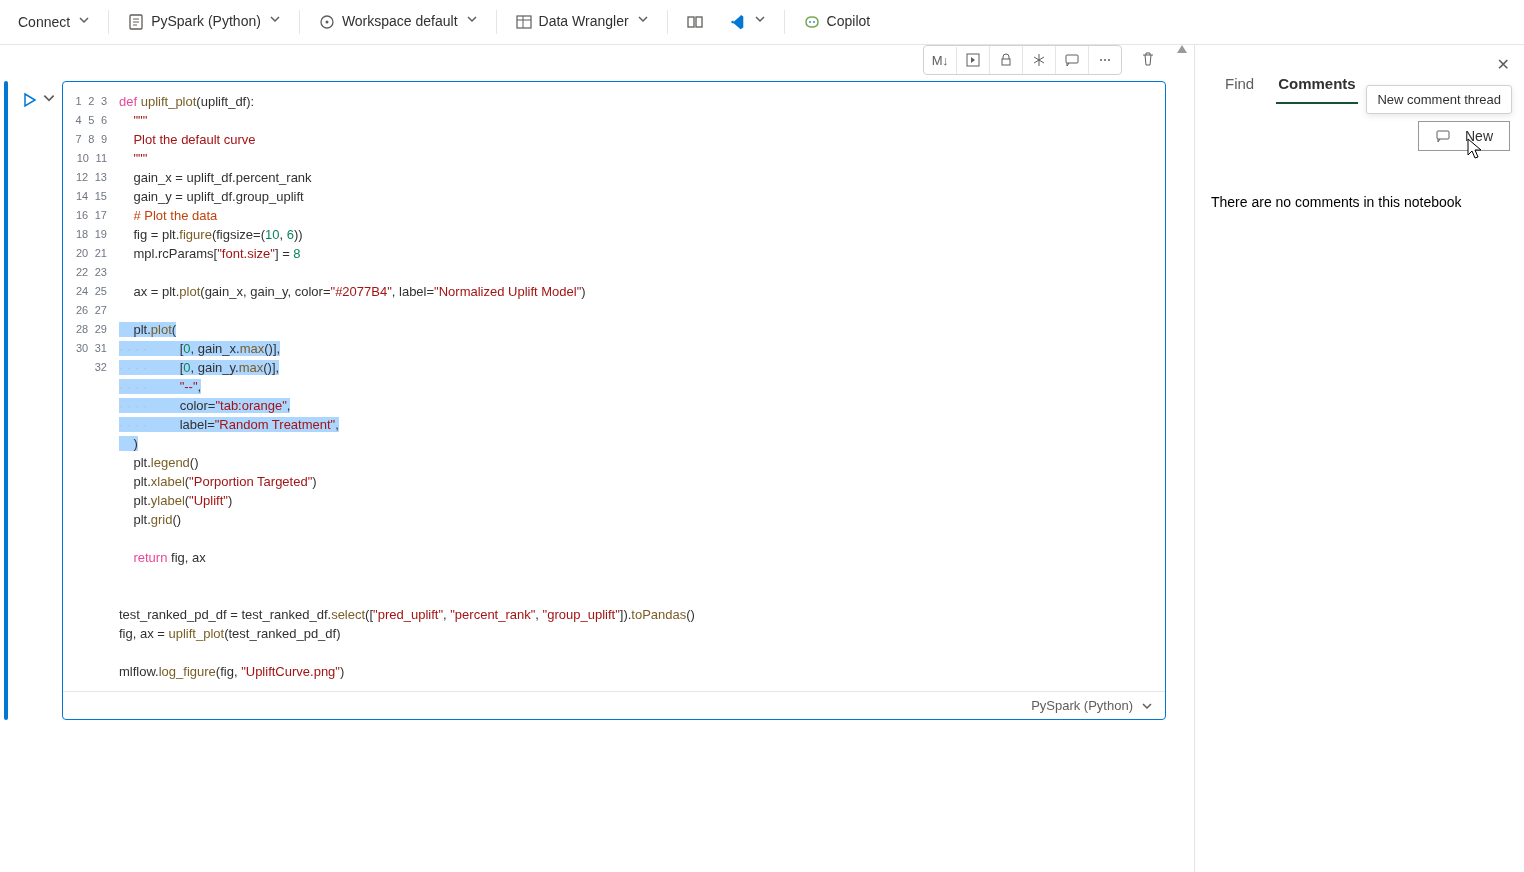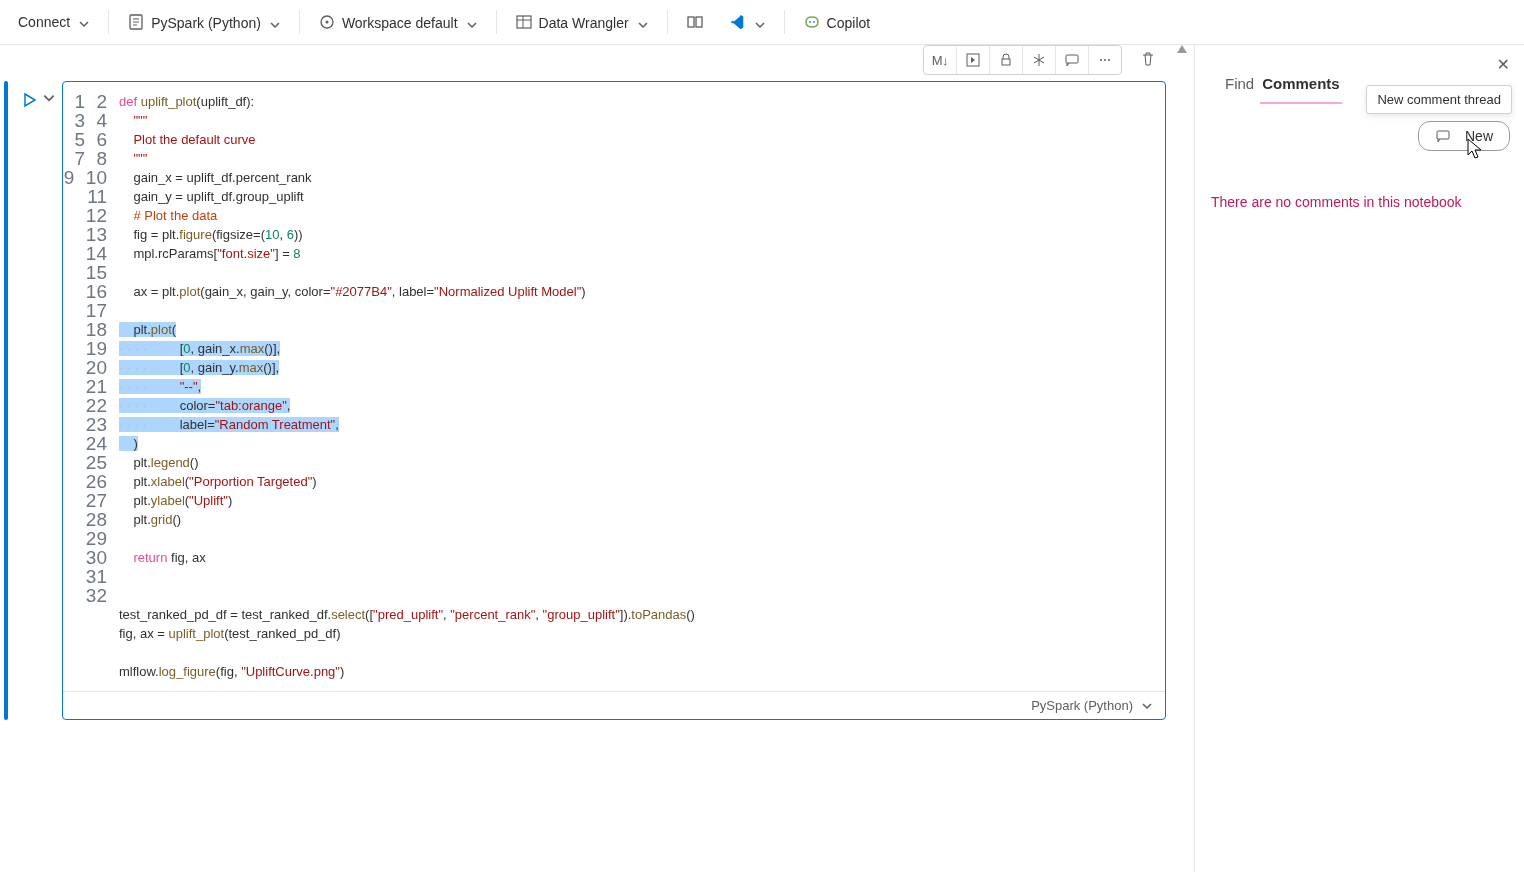--- a/index.html
+++ b/index.html
@@ -1,56 +1,56 @@
 <!DOCTYPE html>
 <html><head>
 <meta charset="utf-8">
 <style>
 *{margin:0;padding:0;box-sizing:border-box;font-family:"Segoe UI",Arial,sans-serif}
 body{background:#fff;font-size:13px;color:#323130;overflow:hidden;width:1524px;height:872px}
 .toolbar{display:flex;align-items:center;height:45px;border-bottom:1px solid #e5e5e5;padding:0 8px;gap:4px}
-.toolbar-item{display:flex;align-items:flex-end;gap:6px;padding:6px 10px;border-radius:4px;cursor:pointer;font-size:14px;color:#323130}
+.toolbar-item{display:flex;align-items:flex-start;gap:6px;padding:6px 10px;border-radius:4px;cursor:pointer;font-size:14px;color:#323130}
 .toolbar-sep{width:1px;height:24px;background:#e5e5e5;margin:0 4px}
 .toolbar-icon{width:18px;height:18px;display:inline-flex;align-items:center;justify-content:center;color:#605e5c}
 .chev{width:12px;height:12px;margin-left:2px}
 .main{display:flex;height:calc(100% - 45px)}
 .notebook-area{flex:1;overflow-y:auto;position:relative;padding-right:18px}
 .notebook-scroll{position:absolute;right:3px;top:0;bottom:0;width:14px}
 .notebook-scroll::before{content:"";position:absolute;right:4px;top:0;width:0;height:0;border-left:5px solid transparent;border-right:5px solid transparent;border-bottom:8px solid #999}
 .desc-text{padding:18px 0 20px 84px;font-size:15px;color:#323130}
 .cell-toolbar{display:flex;justify-content:flex-end;padding:0 12px 6px 0;margin-right:0}
 .cell-tb-group{display:flex;align-items:center;border:1px solid #d1d1d1;border-radius:4px;background:#fff}
 .cell-tb-btn{padding:6px 8px;display:flex;align-items:center;justify-content:center;cursor:pointer;border-right:1px solid #e5e5e5}
 .cell-tb-btn:last-child{border-right:none}
 .trash-btn{margin-left:10px;padding:6px 8px;cursor:pointer;color:#605e5c}
 .cell-container{display:flex;margin:0 0 0 4px}
 .left-bar{width:4px;background:#0078d4;border-radius:2px}
 .run-controls{display:flex;align-items:flex-start;gap:4px;padding:10px 6px 0 12px}
 .run-btn{color:#0078d4;cursor:pointer}
 .run-chev{color:#605e5c;cursor:pointer}
 .code-cell{flex:1;border:1px solid #0078d4;border-radius:4px;margin-right:10px;background:#fff;position:relative}
 .code-body{display:flex}
-.gutter{width:56px;text-align:right;padding:10px 12px 10px 0;color:#6e7681;font-family:Menlo,Consolas,monospace;font-size:19px;user-select:none;line-height:19px}
+.gutter{width:56px;text-align:right;padding:10px 12px 10px 0;color:#6e7681;font-family:Menlo,Consolas,monospace;font-size:11px;user-select:none;line-height:19px}
 .code{flex:1;padding:10px 12px 10px 0;font-family:Menlo,Consolas,monospace;font-size:13px;line-height:19px;white-space:pre;overflow-x:auto}
 .kw{color:#ec4899}
 .fn{color:#795e26}
 .str{color:#a31515}
 .num{color:#098658}
 .cmt{color:#c2410c}
 .sel{background:#add6ff}
 .ws-dot{color:#bbb}
 .cell-footer{display:flex;justify-content:flex-end;align-items:center;padding:6px 12px;border-top:1px solid #e5e5e5;font-size:13px;color:#605e5c;gap:6px}
 .comments-panel{width:330px;border-left:1px solid #e5e5e5;padding:10px 14px;position:relative}
 .comments-close{position:absolute;right:14px;top:10px;cursor:pointer;color:#605e5c;font-size:16px}
-.tabs{display:flex;gap:4px;padding:6px 0 0 14px;margin-top:8px}
+.tabs{display:flex;gap:20px;padding:6px 0 0 14px;margin-top:8px}
 .tab{padding:6px 2px 10px;cursor:pointer;font-size:15px;color:#605e5c}
-.tab.active{color:#323130;font-weight:600;border-bottom:2px solid #f9a8d4}
+.tab.active{color:#323130;font-weight:600;border-bottom:2px solid #14532d}
 .tooltip{position:absolute;right:12px;top:40px;background:#fff;border:1px solid #d1d1d1;border-radius:3px;padding:6px 10px;font-size:13px;box-shadow:0 2px 6px rgba(0,0,0,.1);z-index:10}
-.new-btn{position:absolute;right:14px;top:76px;display:flex;align-items:flex-end;gap:14px;border:1px solid #999;border-radius:12px;padding:6px 16px;cursor:pointer;font-size:14px;background:#fff}
-.no-comments{padding:90px 0 0 2px;font-size:14px;color:#be185d}
+.new-btn{position:absolute;right:14px;top:76px;display:flex;align-items:flex-end;gap:14px;border:1px solid #999;border-radius:0;padding:6px 16px;cursor:pointer;font-size:14px;background:#fff}
+.no-comments{padding:90px 0 0 2px;font-size:14px;color:#000000}
 .cursor-img{position:absolute;right:40px;top:92px;width:18px;height:24px;pointer-events:none}
 svg{display:block}
 .ml-label{font-size:13px;color:#605e5c;letter-spacing:-0.5px}
 </style>
 </head>
 <body>
 
 <div class="toolbar">
   <div class="toolbar-item">
     <span>Connect</span>

